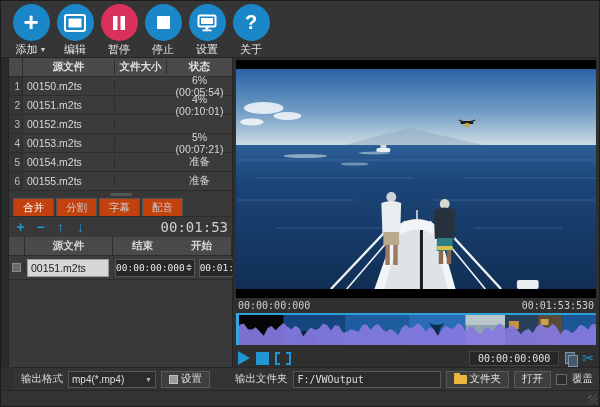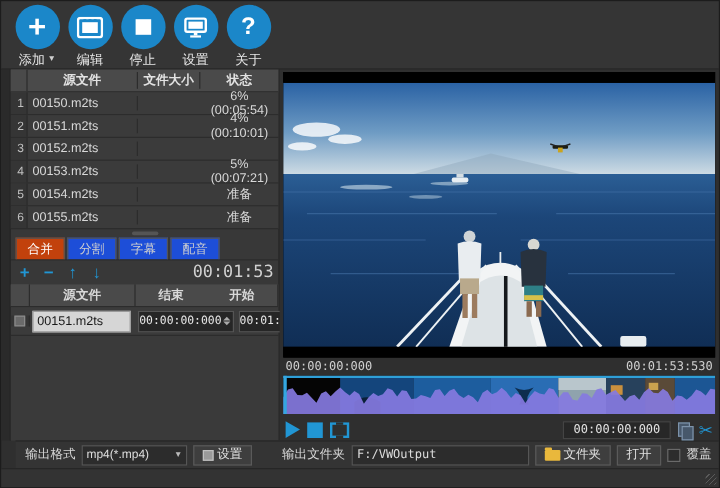--- a/index.html
+++ b/index.html
@@ -32,21 +32,21 @@
   .c-file { width:92px; padding-left:4px; flex:none; border-right:1px solid #2c2c2c; font-size:10.5px; }
   .c-size { width:52px; flex:none; border-right:1px solid #2c2c2c; text-align:center; font-size:10.5px; }
   .c-status { flex:1; text-align:center; font-size:10.5px; }
   .frow.header .c-file, .frow.header .c-size { text-align:center; padding-left:0; }
 
   .splitter { height:7px; display:flex; align-items:center; justify-content:center; }
   .splitter-bar { width:22px; height:3px; background:#555; border-radius:2px; }
 
   
   .tabbar { height:19px; display:flex; gap:2px; padding-left:4px; flex:none; border-bottom:1px solid #2c2c2c; }
-  .tab { padding:2px 9px; background:#1d4ed8; border:1px solid #545454; border-bottom:none; font-size:10.5px; color:#cfcfcf; cursor:pointer; }
+  .tab { padding:2px 9px; background:#c2410c; border:1px solid #545454; border-bottom:none; font-size:10.5px; color:#cfcfcf; cursor:pointer; }
   .tab.active { background:#c2410c; color:#fff; }
 
   
   .clip-tools { height:20px; display:flex; align-items:center; gap:5px; padding:0 4px; flex:none; }
   .ct-btn { color:#2196d4; font-weight:bold; font-size:14px; line-height:1; cursor:pointer; width:15px; text-align:center; }
   .ct-time { margin-left:auto; font-family:"DejaVu Sans Mono",monospace; font-size:14px; color:#d0d0d0; }
 
   
   .ctable { flex:none; }
   .crow { display:flex; height:19px; background:#3b3b3b; border-bottom:1px solid #2c2c2c; align-items:stretch; }
@@ -128,20 +128,31 @@
               <rect x="9.8" y="2" width="2.4" height="2"></rect>
               <rect x="14.1" y="2" width="2.4" height="2"></rect>
             <rect x="5.5" y="14" width="2.4" height="2"></rect>
               <rect x="9.8" y="14" width="2.4" height="2"></rect>
               <rect x="14.1" y="14" width="2.4" height="2"></rect>
           </g>
         </svg>
       </div>
       <div class="tool-label">
           <span>编辑</span>
+        </div>
+    </div>
+    <div class="tool-btn">
+      <div class="tool-circle red">
+        <svg width="14" height="16" viewBox="0 0 14 16">
+          <rect x="1" y="1" width="4.5" height="14" fill="#fff"></rect>
+            <rect x="8.5" y="1" width="4.5" height="14" fill="#fff"></rect>
+        </svg>
+      </div>
+      <div class="tool-label">
+          <span>暂停</span>
         </div>
     </div>
     <div class="tool-btn">
       <div class="tool-circle">
         <svg width="15" height="15" viewBox="0 0 15 15">
             <rect x="1" y="1" width="13" height="13" fill="#fff"></rect>
           </svg>
       </div>
       <div class="tool-label">
           <span>停止</span>

